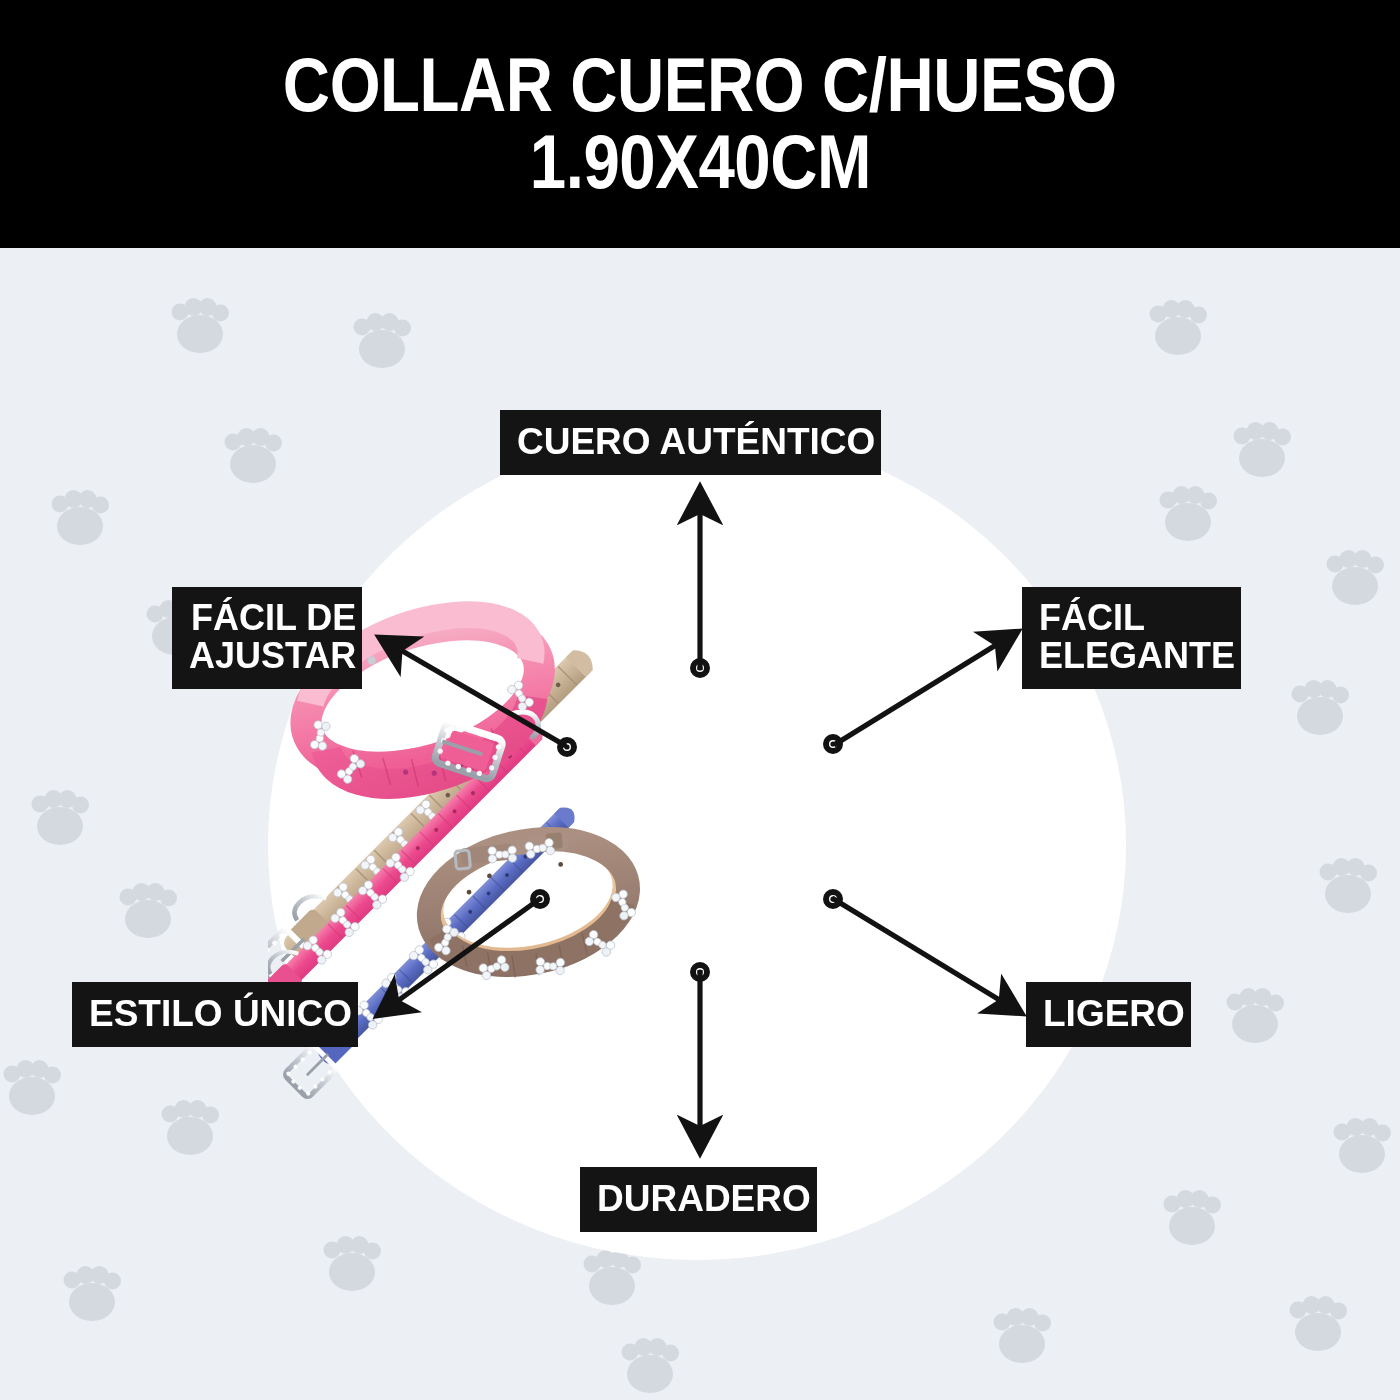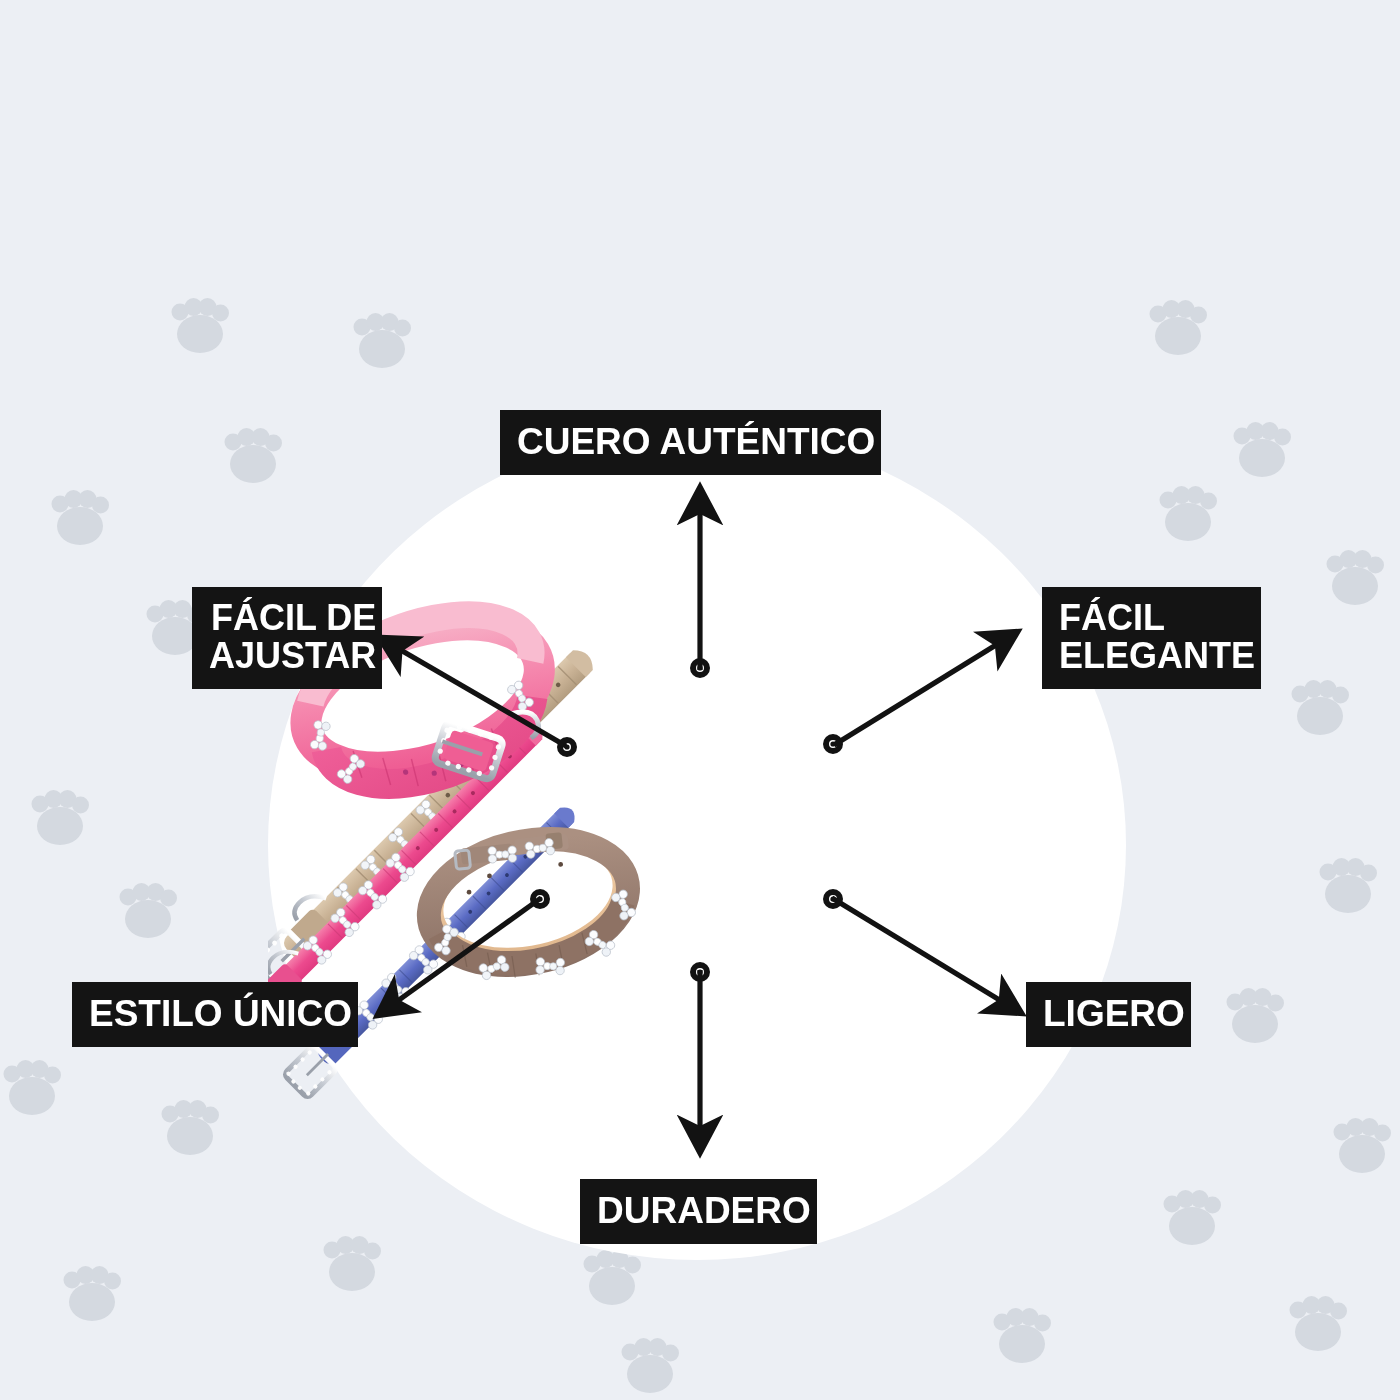--- a/index.html
+++ b/index.html
@@ -65,28 +65,28 @@
     color:#ffffff;
     font-family:"Liberation Sans", sans-serif;
     font-weight:bold;
     font-size:37px;
     line-height:1.06;
     letter-spacing:0px;
     padding:12px 6px 14px 17px;
     white-space:pre-line;
     z-index:20;
   }
-  .flabel.two { font-size:36px; line-height:1.05;margin-left:20px; }
+  .flabel.two { font-size:36px; line-height:1.05; }
 
   #lbl-cuero    { left:500px;  top:410px;  text-align:center; }
   #lbl-facil    { left:172px;  top:587px;  text-align:right; }
   #lbl-diseno   { left:1022px; top:587px;  text-align:left; }
   #lbl-estilo   { left:72px;   top:982px;  text-align:center; }
   #lbl-ligero   { left:1026px; top:982px;  text-align:center; }
-  #lbl-duradero { left:580px;  top:1167px; text-align:left;margin-top:12px; }
+  #lbl-duradero { left:580px;  top:1167px; text-align:left; }
 </style>
 </head>
 <body>
 
 <div id="stage">
 
   <svg id="paws" viewBox="0 0 1400 1400" xmlns="http://www.w3.org/2000/svg">
     <defs>
       <g id="paw">
         <ellipse cx="0" cy="14" rx="23" ry="19" fill="#d4d9e0"></ellipse>
@@ -457,20 +457,24 @@
         <circle cx="700" cy="668" r="2.6"></circle>
         <circle cx="567" cy="747" r="2.6"></circle>
         <circle cx="833" cy="744" r="2.6"></circle>
         <circle cx="540" cy="899" r="2.6"></circle>
         <circle cx="833" cy="899" r="2.6"></circle>
         <circle cx="700" cy="972" r="2.6"></circle>
       </g>
     </g>
   </svg>
 
+  <div id="header">
+    <div class="hline l1">COLLAR CUERO C/HUESO</div>
+    <div class="hline l2">1.90X40CM</div>
+  </div>
 
   <div class="flabel" id="lbl-cuero">CUERO AUTÉNTICO</div>
 
   <div class="flabel two" id="lbl-facil">FÁCIL DE
 AJUSTAR</div>
 
   <div class="flabel two" id="lbl-diseno">FÁCIL
 ELEGANTE</div>
 
   <div class="flabel" id="lbl-estilo">ESTILO ÚNICO</div>

